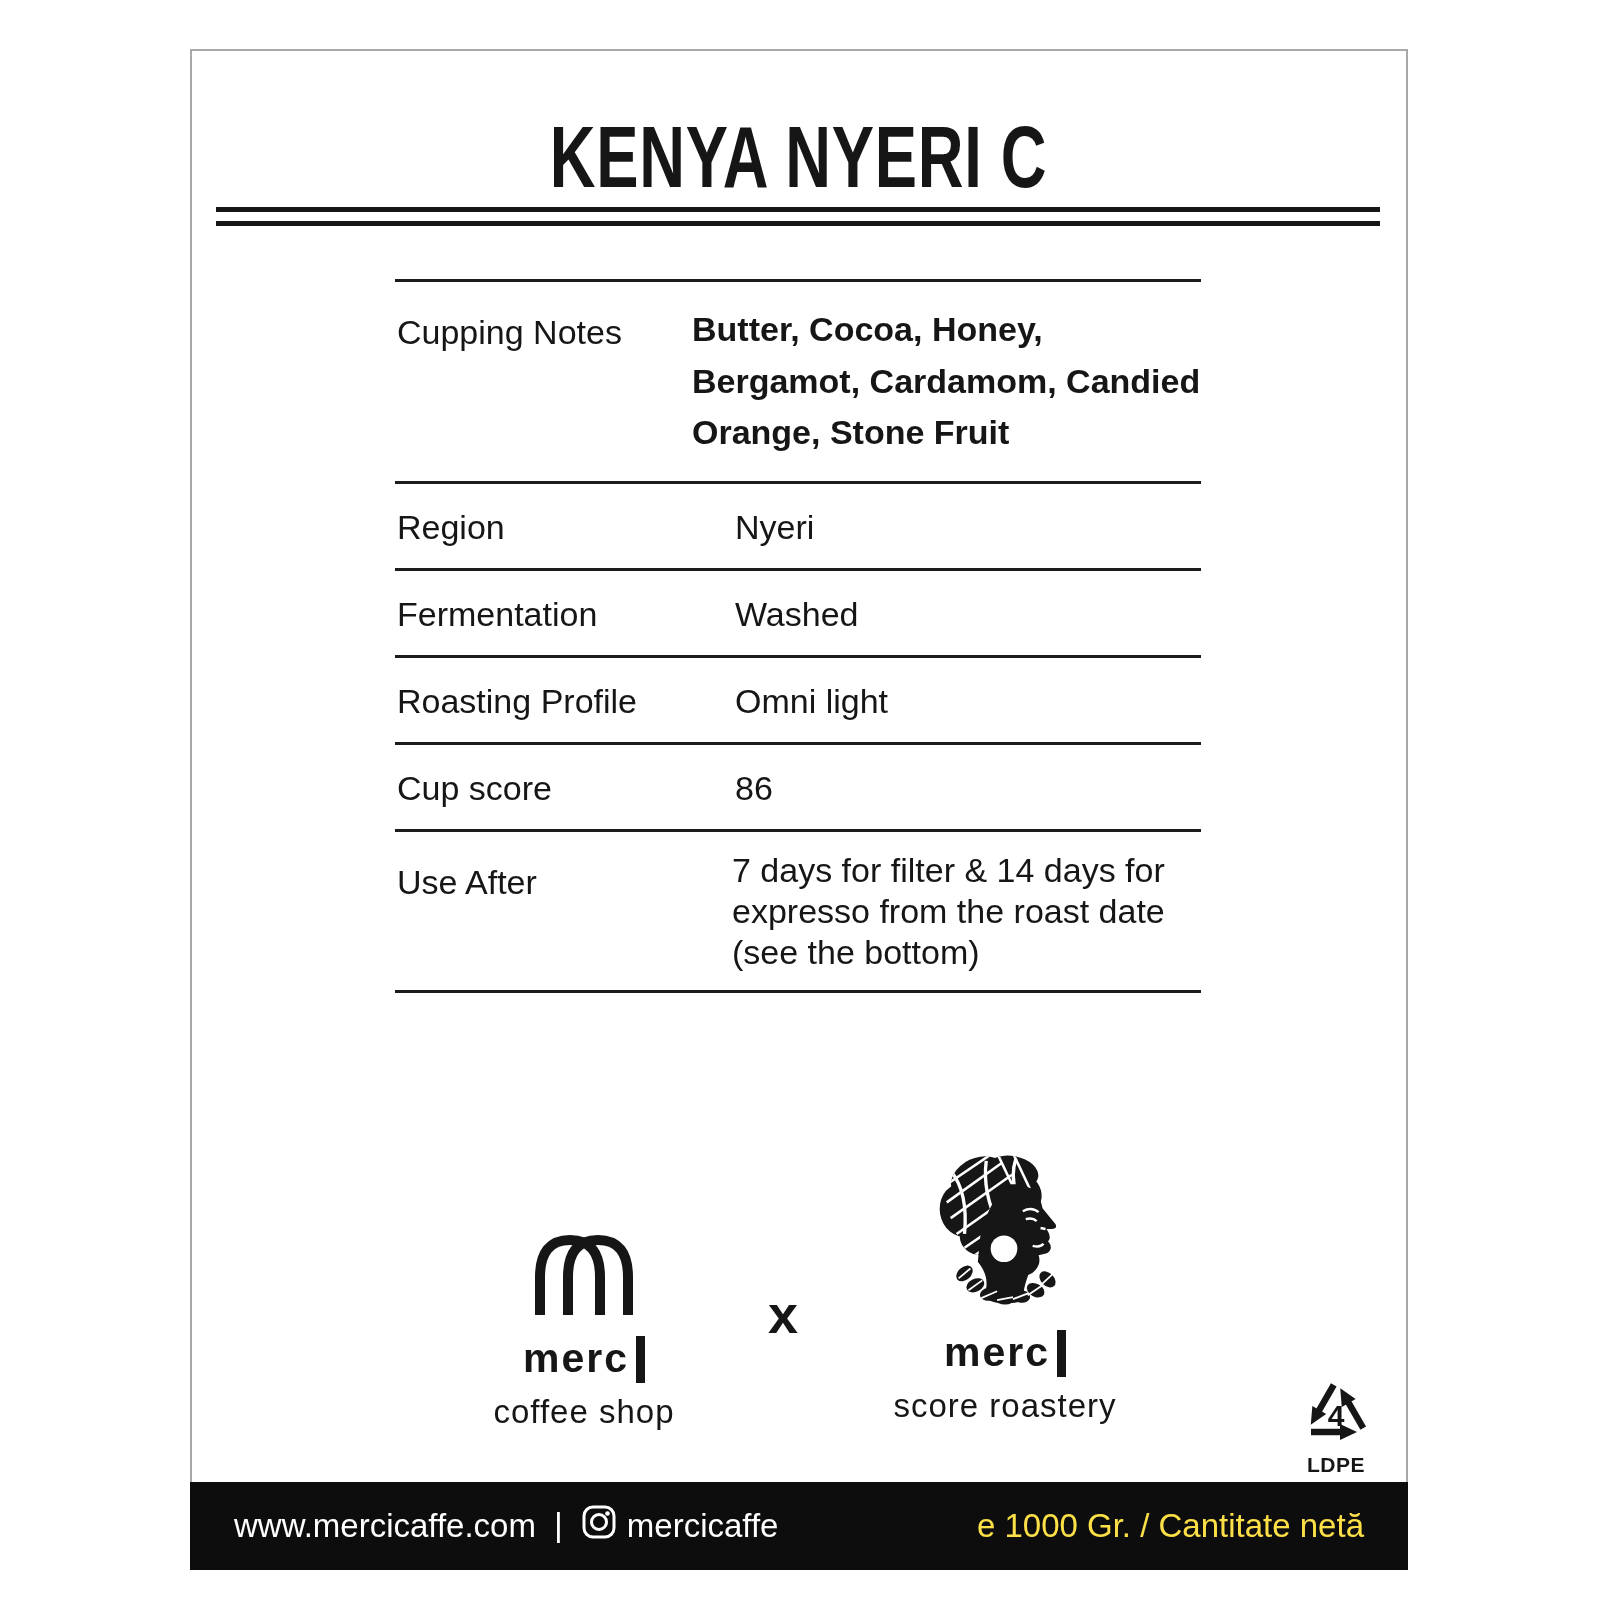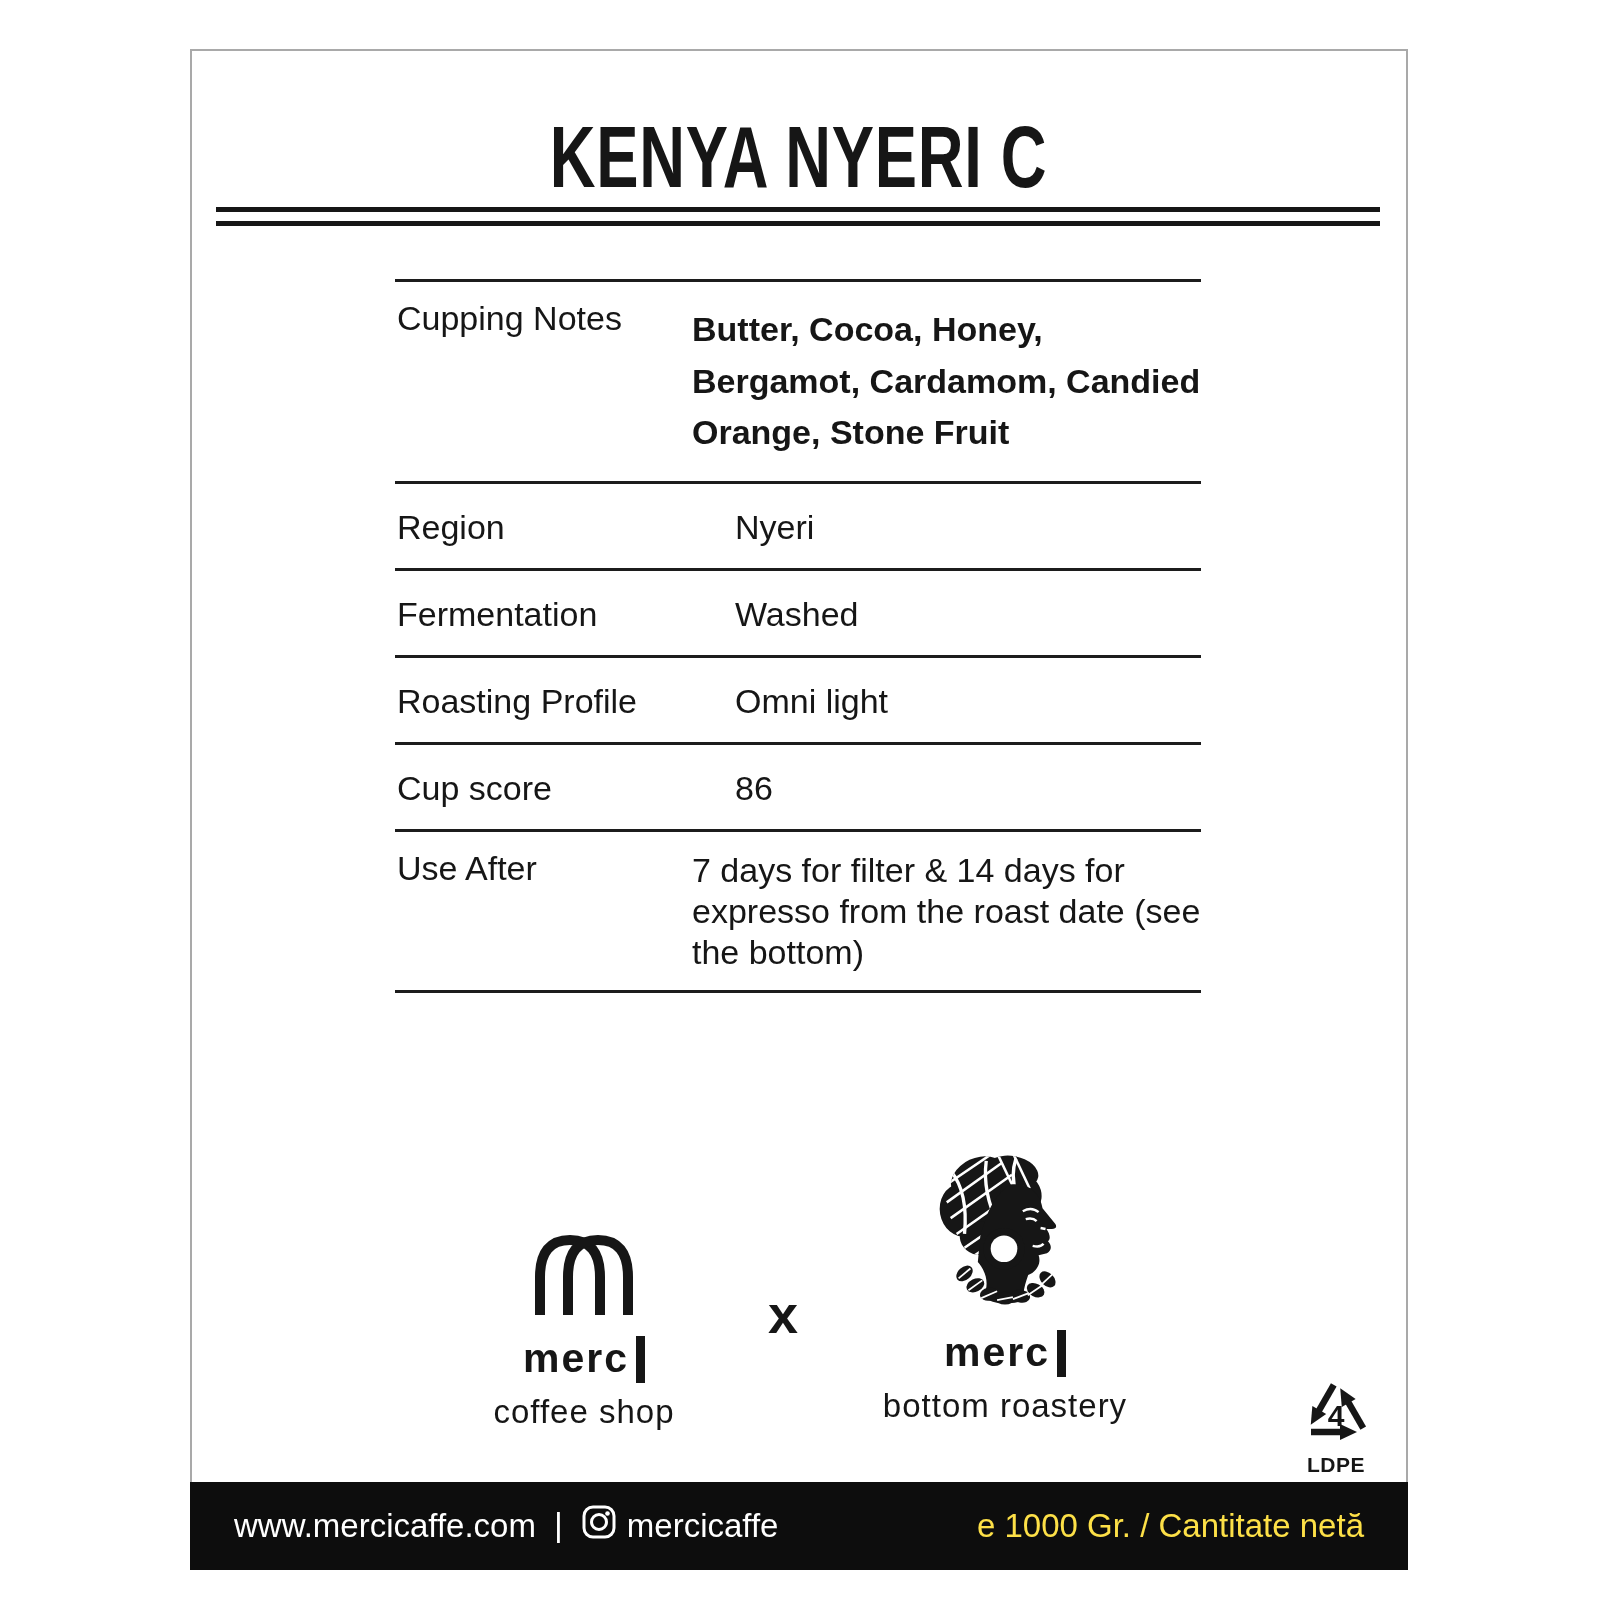--- a/index.html
+++ b/index.html
@@ -15,27 +15,27 @@
   }
   .title-inner{display:inline-block;transform:scaleX(0.72);transform-origin:center;}
   .double-rule{position:absolute;left:24px;right:26px;top:156px;}
   .rule-line{height:5px;background:#161616;}
   .rule-line + .rule-line{margin-top:9px;}
 
   
   .spec-table{position:absolute;left:203px;top:228px;width:806px;font-size:34px;}
   .row{display:flex;border-top:3px solid #1c1c1c;box-sizing:border-box;}
   .row:last-child{border-bottom:3px solid #1c1c1c;}
-  .row .lbl{width:297px;flex:0 0 297px;padding:14px 10px 24px 2px;box-sizing:border-box;line-height:1.3;}
+  .row .lbl{width:297px;flex:0 0 297px;padding:28px 10px 24px 2px;box-sizing:border-box;line-height:1.3;}
   .row .val{flex:1;padding:24px 0 24px 0;line-height:1.52;}
   .row.single{height:87px;gap:43px;}
   .row.single .lbl,.row.single .val{padding-top:23px;line-height:1.2;}
   .row.tall3 .val{line-height:1.52;padding-top:22px;padding-bottom:22px;font-weight:bold;}
   .row.use .val{line-height:1.2;padding-top:18px;padding-bottom:18px;}
-  .row.use{min-height:140px;}
+  .row.use{min-height:140px;gap:40px;}
 
   
   .logo-left{position:absolute;left:268px;top:1178px;width:248px;text-align:center;}
   .logo-right{position:absolute;left:668px;top:1098px;width:290px;text-align:center;}
   .collab-x{position:absolute;left:556px;top:1236px;width:70px;text-align:center;
     font-size:54px;font-weight:700;line-height:1;}
   .wordmark{font-weight:700;font-size:41px;letter-spacing:2px;line-height:1;margin-top:6px;white-space:nowrap;}
   .ibar{display:inline-block;width:9px;height:47px;background:#161616;margin-left:7px;transform:translateY(11px);}
   .logo-caption{font-size:33px;margin-top:14px;letter-spacing:1px;}
   .mark-m{display:inline-block;}
@@ -166,21 +166,21 @@
             <path d="M48,143 L62,133" fill="none"></path>
           <path d="M61,151 L77,144" fill="none"></path>
             <path d="M77,153 L93,150" fill="none"></path>
           <path d="M93,152 L109,146" fill="none"></path>
             <path d="M108,148 L123,138" fill="none"></path>
           <path d="M121,138 L134,126" fill="none"></path>
         </g>
       </svg>
     </span>
     <div class="wordmark"><span>merc</span><span class="ibar"></span></div>
-    <div class="logo-caption">bottom roastery</div>
+    <div class="logo-caption">score roastery</div>
   </div>
 
   <div class="recycle">
     <span>
       <svg width="88" height="74" viewBox="0 0 88 74">
         <g transform="translate(44,36)">
           <g>
             <path d="M-25,17 H5" stroke="#161616" stroke-width="6.5" fill="none"></path>
             <polygon points="4,9 21,17 4,25" fill="#161616"></polygon>
           </g>

